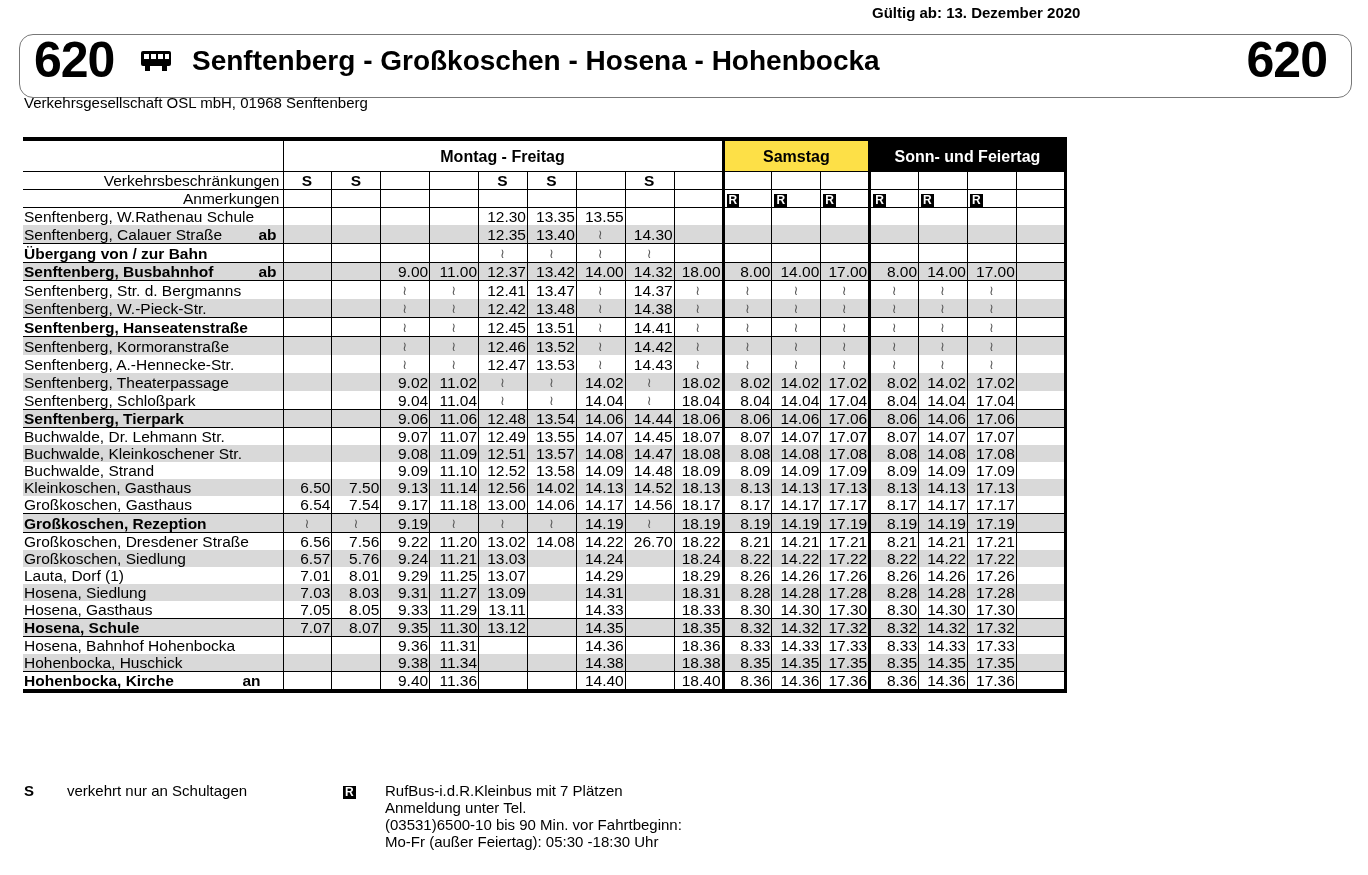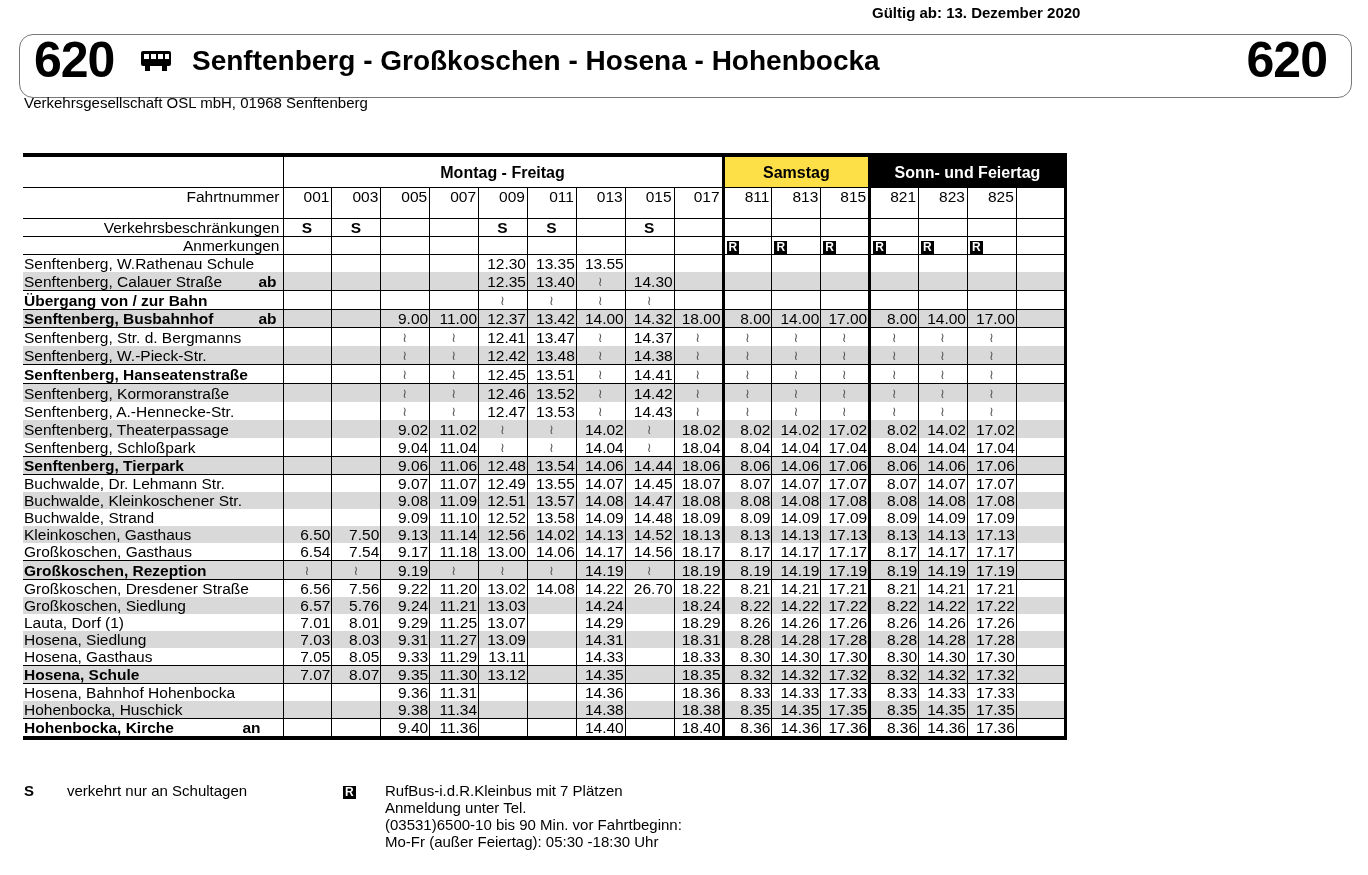--- a/index.html
+++ b/index.html
@@ -8,21 +8,21 @@
   .valid { position:absolute; left:872px; top:4px; font-size:15px; font-weight:bold; }
   .titlebox { position:absolute; left:19px; top:34px; width:1333px; height:64px;
               border:1.5px solid #777; border-radius:14px; box-sizing:border-box; }
   .lineno { position:absolute; top:-2px; font-size:50px; font-weight:bold; letter-spacing:-1px; line-height:54px; }
   .lineno.left { left:14px; }
   .lineno.right { right:24px; }
   .busicon { position:absolute; left:120px; top:16px; width:32px; height:20px; }
   .route { position:absolute; left:172px; top:8px; font-size:28px; font-weight:bold; line-height:36px; }
   .company { position:absolute; left:24px; top:94px; font-size:15px; }
 
-  .tt { position:absolute; left:23px; top:153px; border-collapse:collapse; table-layout:fixed; }
+  .tt { position:absolute; left:23px; top:137px; border-collapse:collapse; table-layout:fixed; }
   .tt td { padding:0; font-size:15.5px; line-height:17px; height:17px; white-space:nowrap; overflow:hidden; }
   .tt col.lab { width:260px; }
   .tt col.c { width:48.9px; }
   .tt td.t { text-align:right; padding-right:1px; border-left:1px solid #000; }
   .tt td.lab { padding-left:1px; }
   .tt tr.g td { background:#d9d9d9; }
   .tt tr.b td { font-weight:bold; }
   .tt tr.b td.t { font-weight:normal; }
   .tt tr.sep td { border-top:1.5px solid #000; }
   .tt td.thick { border-left:3px solid #000; }
@@ -89,39 +89,20 @@
       <col class="c">
       <col class="c">
     </colgroup>
   <tbody id="ttbody">
       <tr class="hdr">
         <td style="border-top: 4px solid rgb(0, 0, 0);"></td>
         <td colspan="9" class="mf" style="border-top: 4px solid rgb(0, 0, 0);">Montag - Freitag</td>
         <td colspan="3" class="sam">Samstag</td>
         <td colspan="4" class="son outer-r" style="border-top: 4px solid rgb(0, 0, 0);">Sonn- und Feiertag</td>
       </tr>
-      <tr class="fnr">
-        <td class="lab hlab" style="border-top: 1px solid rgb(0, 0, 0);">Fahrtnummer</td>
-        <td class="t" style="border-top: 1px solid rgb(0, 0, 0);">001</td>
-        <td class="t" style="border-top: 1px solid rgb(0, 0, 0);">003</td>
-        <td class="t" style="border-top: 1px solid rgb(0, 0, 0);">005</td>
-        <td class="t" style="border-top: 1px solid rgb(0, 0, 0);">007</td>
-        <td class="t" style="border-top: 1px solid rgb(0, 0, 0);">009</td>
-        <td class="t" style="border-top: 1px solid rgb(0, 0, 0);">011</td>
-        <td class="t" style="border-top: 1px solid rgb(0, 0, 0);">013</td>
-        <td class="t" style="border-top: 1px solid rgb(0, 0, 0);">015</td>
-        <td class="t" style="border-top: 1px solid rgb(0, 0, 0);">017</td>
-        <td class="t thick" style="border-top: 1px solid rgb(0, 0, 0);">811</td>
-        <td class="t" style="border-top: 1px solid rgb(0, 0, 0);">813</td>
-        <td class="t" style="border-top: 1px solid rgb(0, 0, 0);">815</td>
-        <td class="t thick" style="border-top: 1px solid rgb(0, 0, 0);">821</td>
-        <td class="t" style="border-top: 1px solid rgb(0, 0, 0);">823</td>
-        <td class="t" style="border-top: 1px solid rgb(0, 0, 0);">825</td>
-        <td class="t outer-r" style="border-top: 1px solid rgb(0, 0, 0);"></td>
-      </tr>
       <tr class="">
         <td class="lab hlab" style="border-top: 1px solid rgb(0, 0, 0);">Verkehrsbeschränkungen</td>
         <td class="t s" style="border-top: 1px solid rgb(0, 0, 0);">S</td>
         <td class="t s" style="border-top: 1px solid rgb(0, 0, 0);">S</td>
         <td class="t s" style="border-top: 1px solid rgb(0, 0, 0);"></td>
         <td class="t s" style="border-top: 1px solid rgb(0, 0, 0);"></td>
         <td class="t s" style="border-top: 1px solid rgb(0, 0, 0);">S</td>
         <td class="t s" style="border-top: 1px solid rgb(0, 0, 0);">S</td>
         <td class="t s" style="border-top: 1px solid rgb(0, 0, 0);"></td>
         <td class="t s" style="border-top: 1px solid rgb(0, 0, 0);">S</td>

